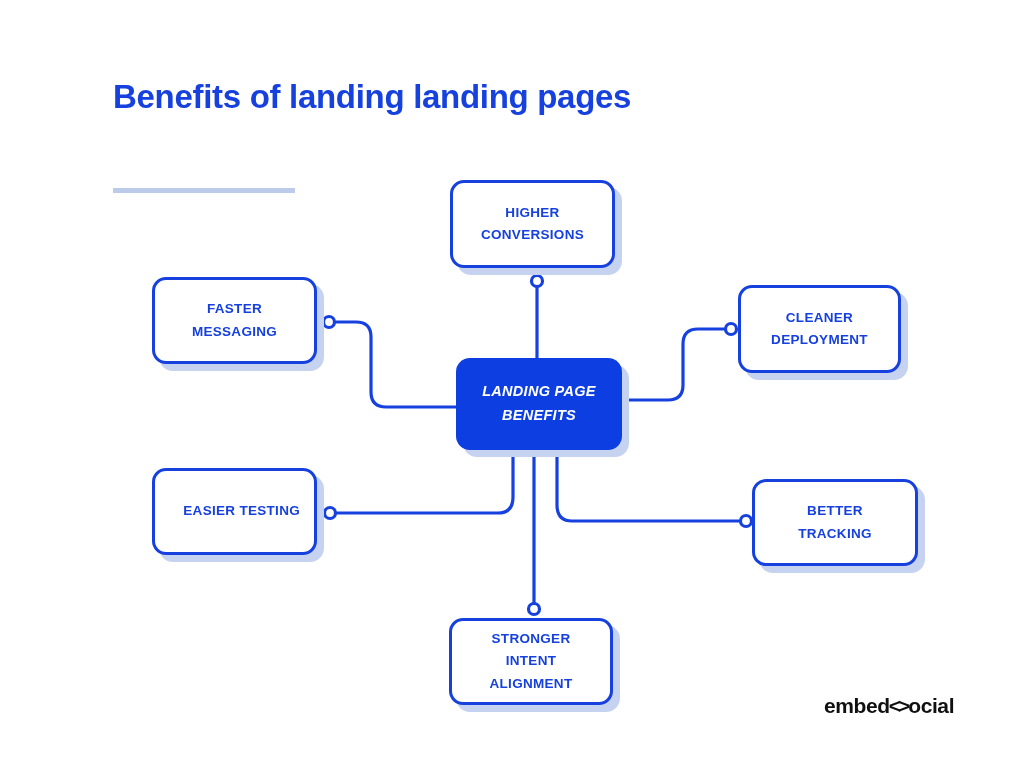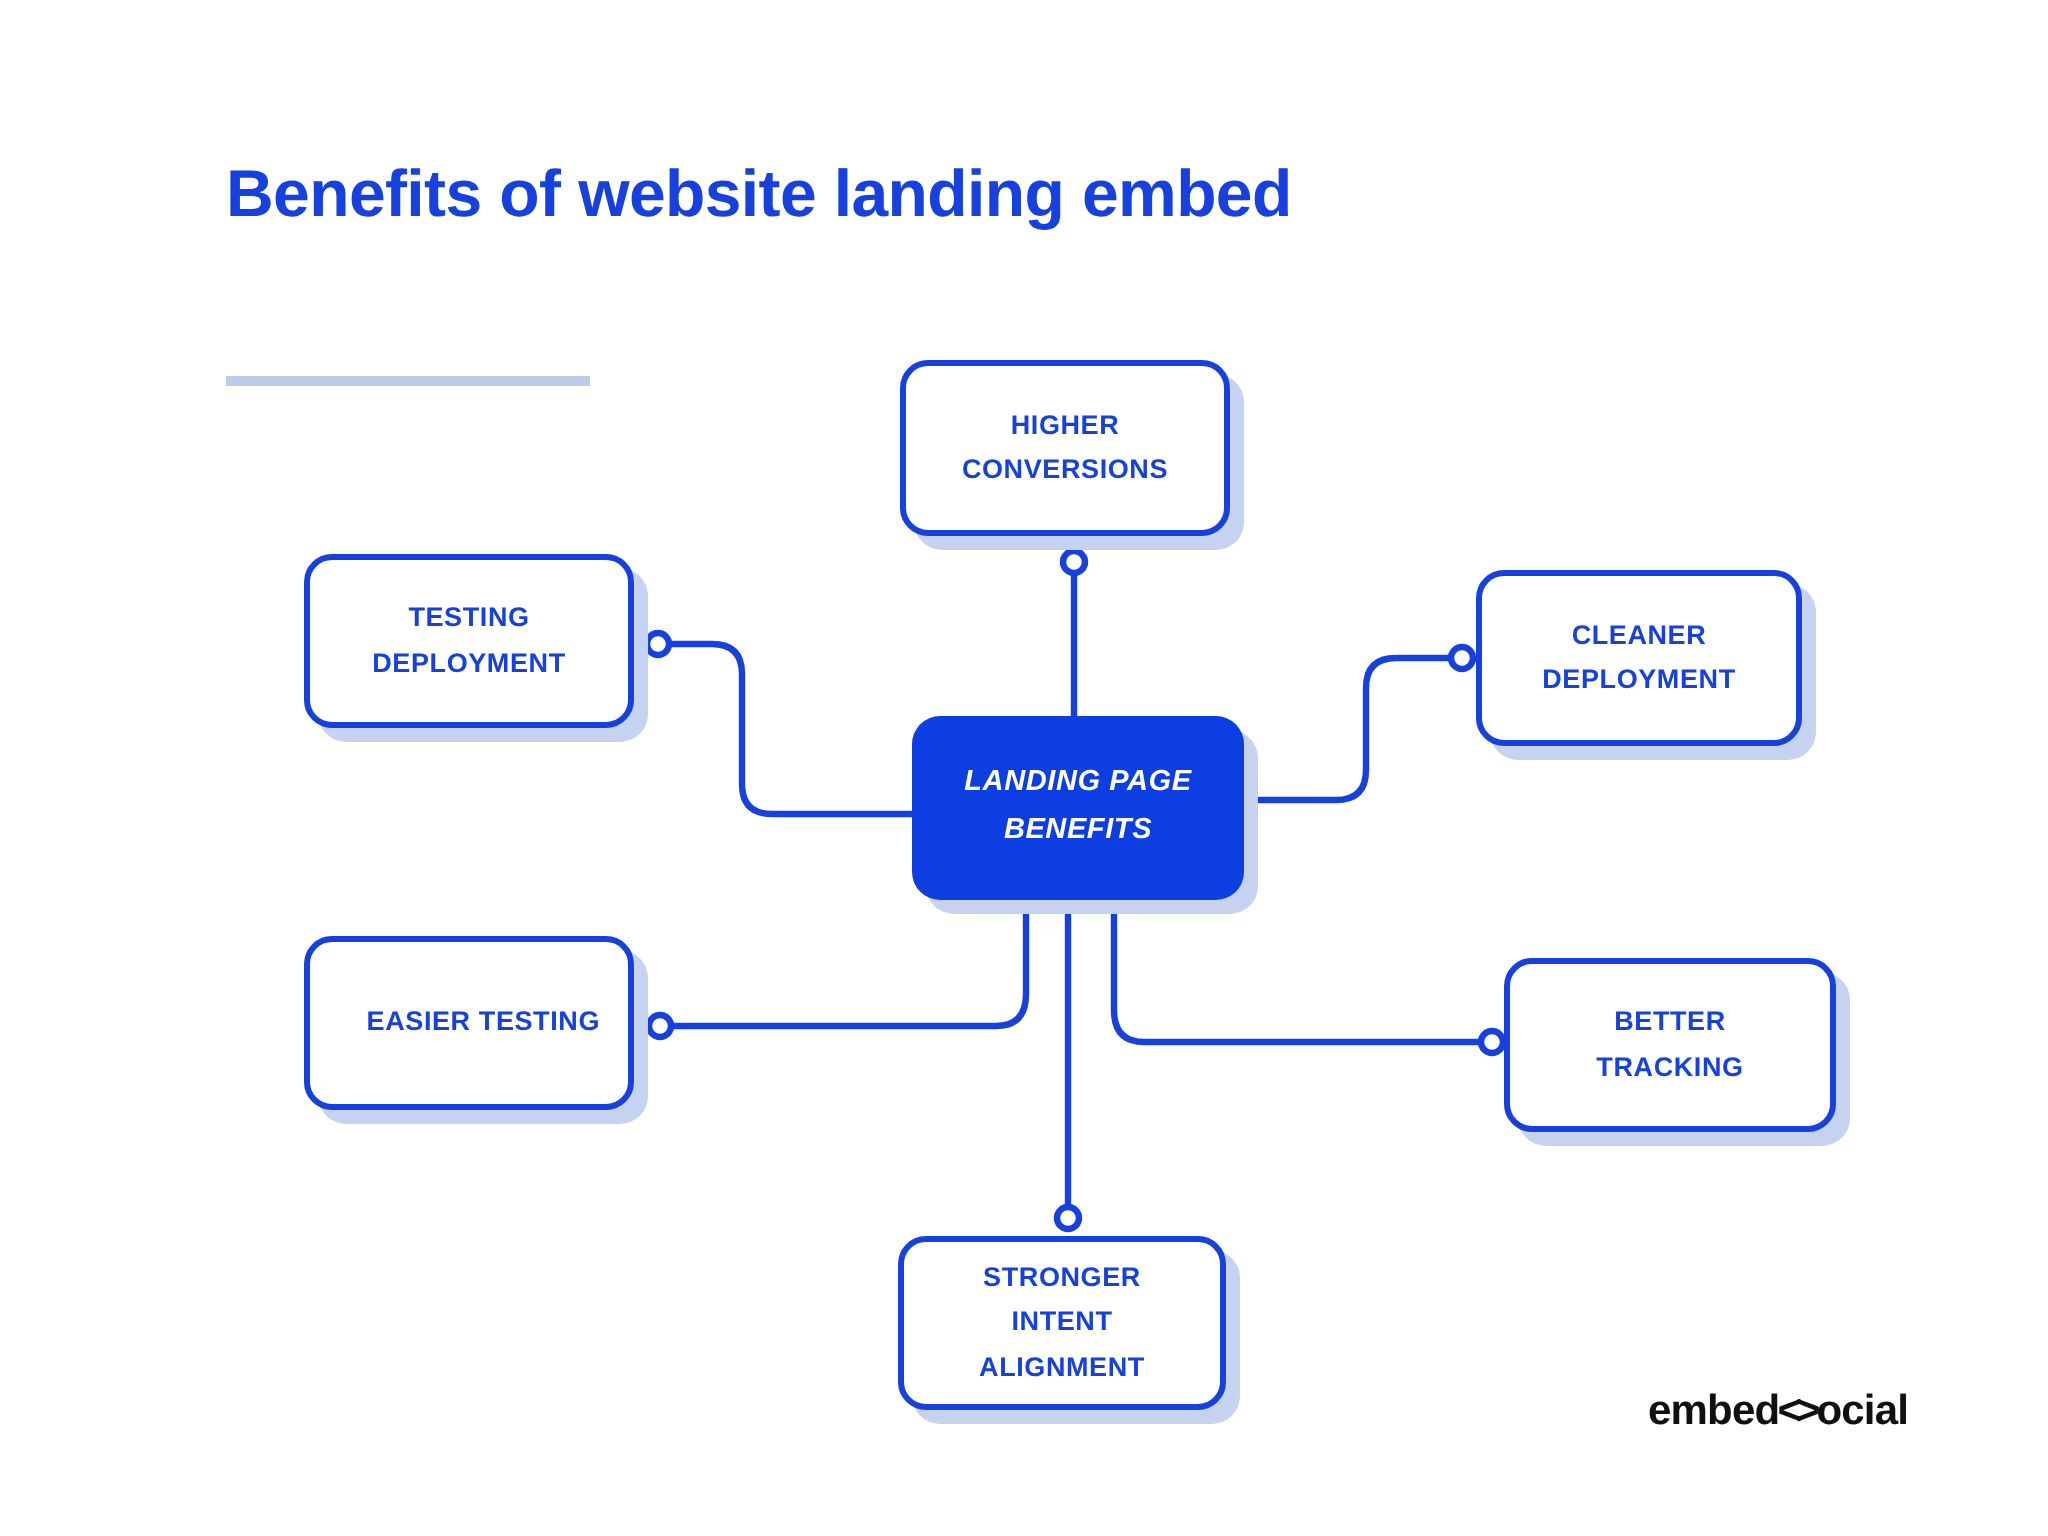--- a/index.html
+++ b/index.html
@@ -116,21 +116,21 @@
     letter-spacing: -3px;
     margin: 0 1px 0 -1px;
     font-weight: 800;
   }
 </style>
 </head>
 <body>
 
 <div class="canvas">
 
-  <h1 class="page-title">Benefits of website landing embed</h1>
+  <h1 class="page-title">Benefits of landing landing pages</h1>
   <div class="title-divider"></div>
 
   <svg class="connectors" viewBox="0 0 1024 768" aria-hidden="true">
 
     <path d="M537 287 L537 358"></path>
 
     <path d="M336 322 H356 Q371 322 371 337 V392 Q371 407 386 407 H456"></path>
 
     <path d="M622 400 H668 Q683 400 683 385 V344 Q683 329 698 329 H724"></path>
 
@@ -146,21 +146,21 @@
     <circle cx="330" cy="513" r="5.5"></circle>
     <circle cx="746" cy="521" r="5.5"></circle>
     <circle cx="534" cy="609" r="5.5"></circle>
   </svg>
 
   <div class="node satellite pos-higher">
     <span class="label">HIGHER CONVERSIONS</span>
   </div>
 
   <div class="node satellite pos-faster">
-    <span class="label">TESTING DEPLOYMENT</span>
+    <span class="label">FASTER MESSAGING</span>
   </div>
 
   <div class="node satellite pos-cleaner">
     <span class="label">CLEANER DEPLOYMENT</span>
   </div>
 
   <div class="node satellite pos-easier">
     <span class="label">EASIER TESTING</span>
   </div>
 

